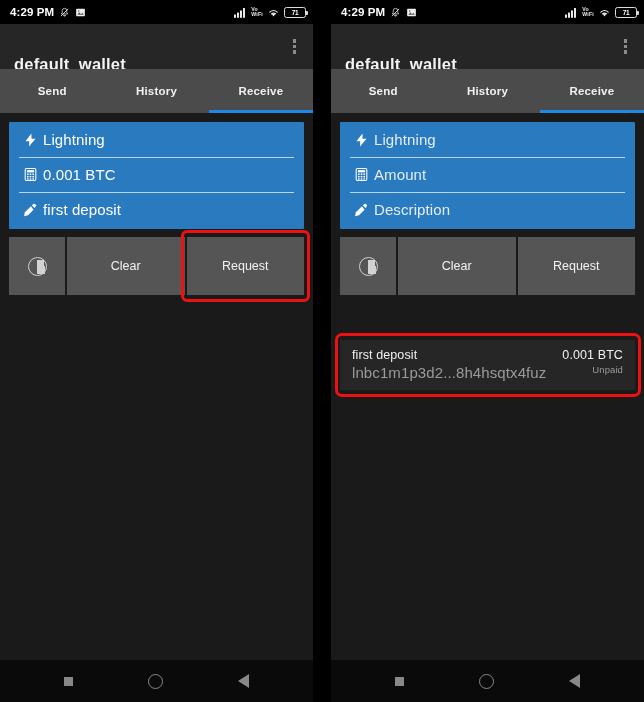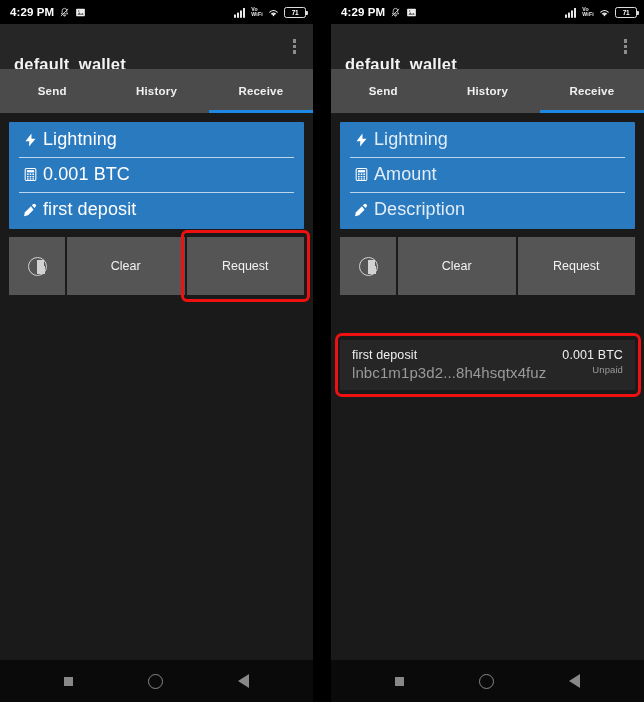--- a/index.html
+++ b/index.html
@@ -56,21 +56,21 @@
   }
 
   
   .body { flex:1; background:#1a1a1a; position:relative; padding:9px 9px 0 9px; }
   .form-card { background:#2a7ac0; border-radius:1px; padding:0 0 2px 0; }
   .field { display:flex; align-items:center; height:35px; padding:0 8px; position:relative; }
   .field + .field:before{
     content:""; position:absolute; left:10px; right:10px; top:0; height:1px; background:#b9d6ef;
   }
   .field-ico { width:26px; display:flex; align-items:center; justify-content:center; flex:0 0 26px; }
-  .field-txt { color:#ffffff; font-size:18px; letter-spacing:.1px; }
+  .field-txt { color:#ffffff; font-size:15px; letter-spacing:.1px; }
   .field-txt.placeholder { color:#e2edf7; }
 
   
   .btnrow { display:flex; margin-top:8px; height:58px; background:#1a1a1a; }
   .btn {
     background:#555555; color:#f2f2f2; font-size:12.5px;
     display:flex; align-items:center; justify-content:center;
     border:none; font-family:"Liberation Sans", sans-serif; position:relative;
   }
   .btn-icon { flex:0 0 56px; }

